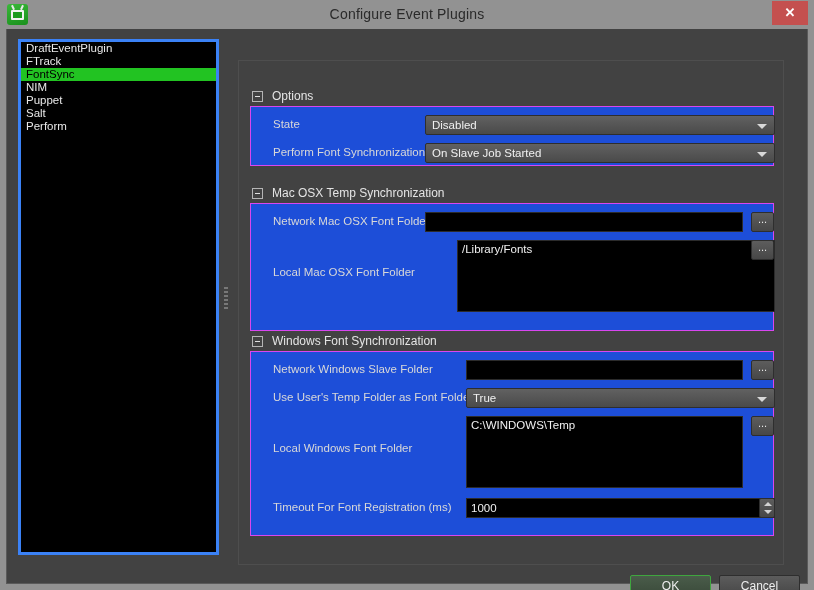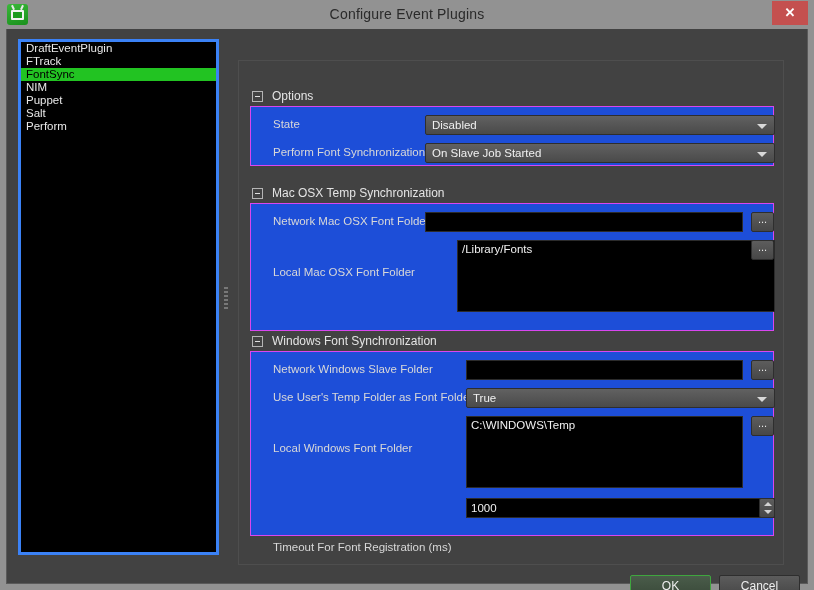--- a/index.html
+++ b/index.html
@@ -404,21 +404,21 @@
             <span class="val">True</span>
             <span class="arrow"></span>
           </div>
 
           <div class="field-label" style="left:22px; top:90px;">Local Windows Font Folder</div>
           <div class="textarea" style="left:215px; top:64px; width:277px; height:72px;">
             <span class="val">C:\WINDOWS\Temp</span>
           </div>
           <div class="browse-btn" style="left:500px; top:64px;">...</div>
 
-          <div class="field-label" style="left:22px; top:149px;margin-top:40px;">Timeout For Font Registration (ms)</div>
+          <div class="field-label" style="left:22px; top:149px;">Timeout For Font Registration (ms)</div>
           <div class="spinbox" style="left:215px; top:146px; width:309px;">
             <span class="val">1000</span>
             <span class="spin-buttons">
               <span class="up"></span>
               <span class="down"></span>
             </span>
           </div>
         </div>
       </div>
 

